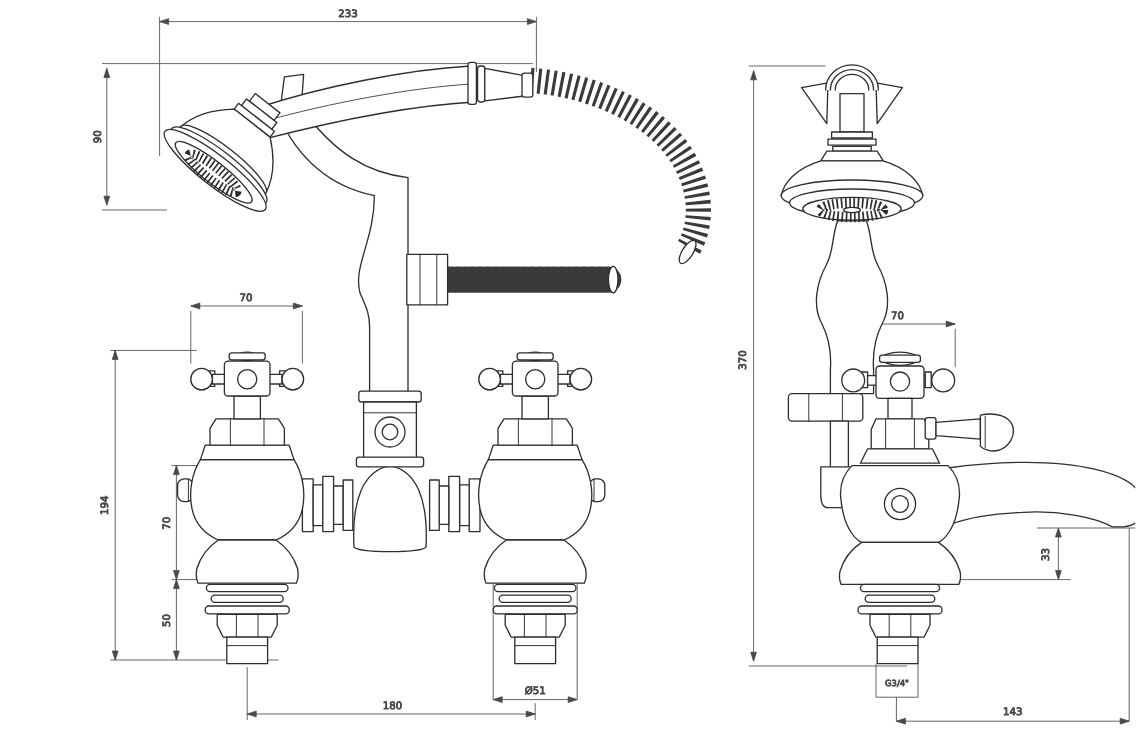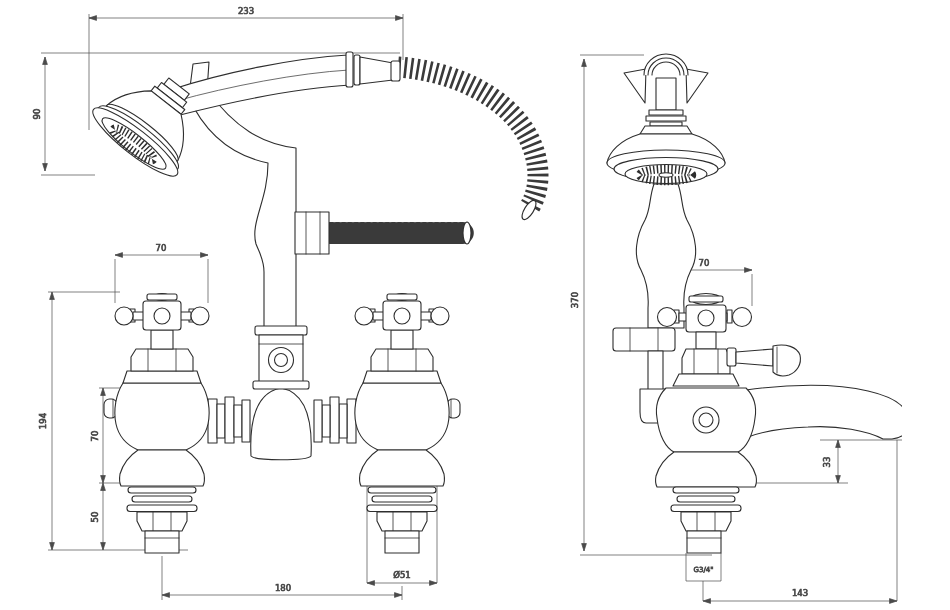--- a/index.html
+++ b/index.html
@@ -1,17 +1,17 @@
 <!DOCTYPE html>
 <html><head>
 <meta charset="utf-8">
 <style>
   html,body{margin:0;padding:0;background:#fff;}
   .canvas{position:relative;width:902px;height:610px;background:#fff;overflow:hidden;
-          font-family:"DejaVu Sans",sans-serif;}
+          font-family:"DejaVu Sans",sans-serif;padding-left:44px;}
   svg{display:block}
   .dim-text{fill:#3a3a3a;font-size:8.5px;font-family:"DejaVu Sans",sans-serif;}
   .dim-text-sm{fill:#3a3a3a;font-size:7px;font-family:"DejaVu Sans",sans-serif;}
 </style>
 </head>
 <body>
 
 <div class="canvas">
 <svg width="950" height="610" viewBox="0 0 950 610">
   <defs>

